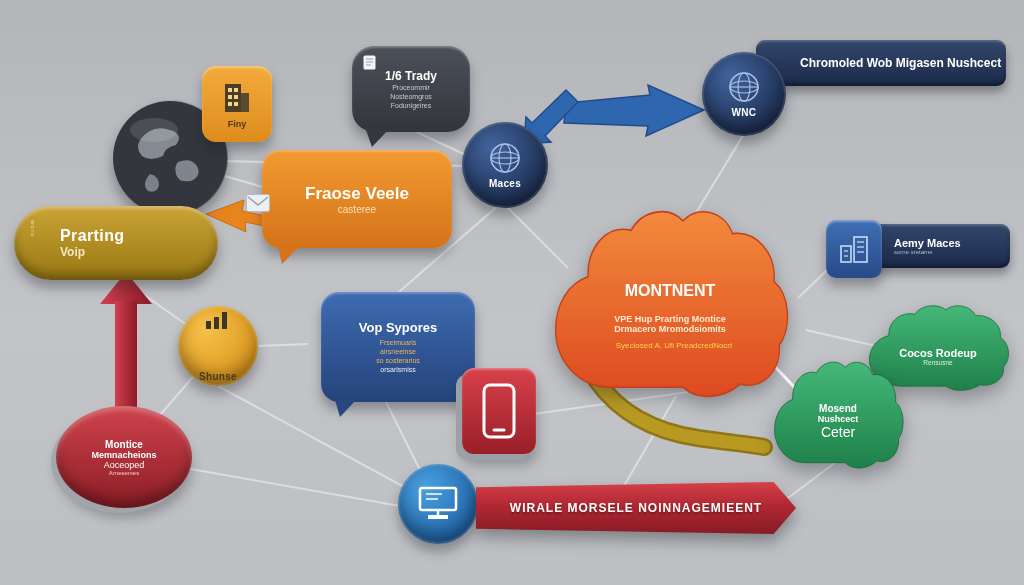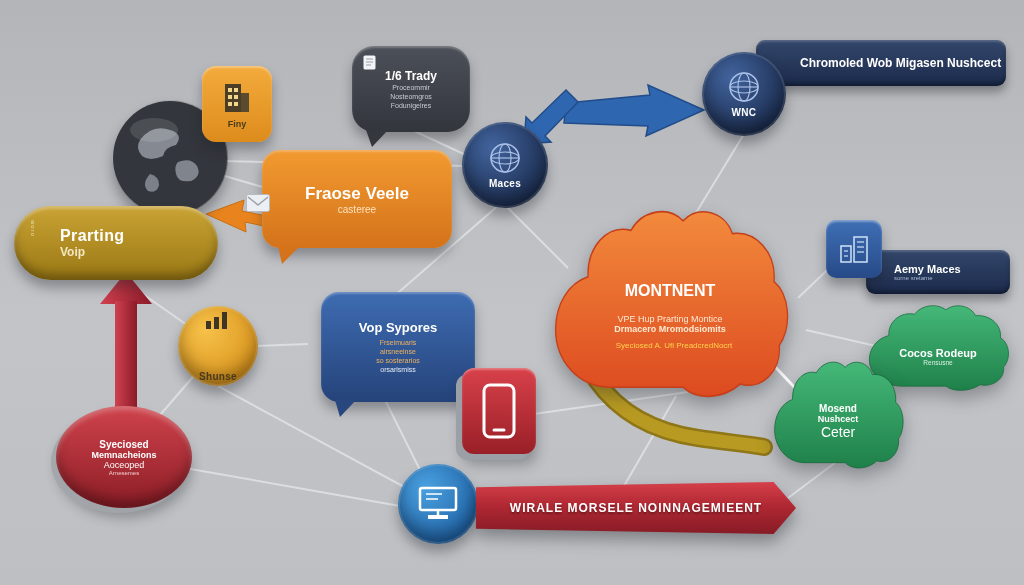--- a/index.html
+++ b/index.html
@@ -210,57 +210,57 @@
 
   <div class="node bubble blueb" style="left:321px;top:292px;width:154px;height:110px;">
     <span class="t1" style="font-size:13px;margin-bottom:3px;">Vop Sypores</span>
     <span class="small" style="color:#f2b35e;">Frseimuaris</span>
     <span class="small" style="color:#f2b35e;">airsneeinse</span>
     <span class="small" style="color:#f2b35e;">so sosterarios</span>
     <span class="small" style="color:#e8edf5;">orsarismiss</span>
   </div>
 
   <div class="node ellipse" style="left:56px;top:406px;width:136px;height:102px;">
-    <span style="font-size:10px;font-weight:bold;">Syeciosed</span>
+    <span style="font-size:10px;font-weight:bold;">Montice</span>
     <span style="font-size:9px;font-weight:bold;">Memnacheions</span>
     <span style="font-size:9px;">Aoceoped</span>
     <span style="font-size:6px;color:#f3cdd0;">Arnesemes</span>
   </div>
 
   <div class="node cloud" style="left:540px;top:208px;width:260px;height:192px;">
     <svg class="cloud-svg" viewBox="0 0 200 120" preserveAspectRatio="none">
       <defs>
           <linearGradient id="gcMain" x1="0" y1="0" x2="0" y2="1">
         <stop offset="0" stop-color="#f28a3c"></stop>
             <stop offset="1" stop-color="#dd4a20"></stop>
       </linearGradient>
         </defs>
       <path d="M54 112 C30 112 12 96 12 76 C12 60 22 47 37 43 C36 24 52 10 70 14 C78 2 98 -2 110 8 C122 -2 142 2 148 16 C166 14 182 28 180 46 C192 54 194 74 184 86 C186 102 170 114 154 110 C140 120 120 120 110 112 Z" fill="url(#gcMain)" stroke="#c43f1a" stroke-width="1"></path>
     </svg>
     <div class="cloud-text" style="padding-top:12px;">
       <span class="lbl" style="font-size:16px;font-weight:bold;margin-bottom:4px;">MONTNENT</span>
-      <span class="lbl" style="font-size:9px;font-weight:normal;color:#ffe9d2;margin-top:10px;">VPE Hup Prarting Montice</span>
+      <span class="lbl" style="font-size:9px;font-weight:bold;color:#ffe9d2;margin-top:10px;">VPE Hup Prarting Montice</span>
       <span class="lbl" style="font-size:9px;font-weight:bold;color:#ffe9d2;">Drmacero Mromodsiomits</span>
       <span class="lbl" style="font-size:8px;color:#ffd34d;margin-top:7px;padding-left:8px;">Syeciosed A. Ufi PreadcredNocrt</span>
     </div>
   </div>
 
   <div class="node chip blue" style="left:826px;top:220px;width:56px;height:58px;z-index:3;">
     <svg width="34" height="34" viewBox="0 0 34 34">
       <rect x="4" y="14" width="10" height="16" fill="none" stroke="#cfe2f8" stroke-width="1.5"></rect>
       <rect x="17" y="5" width="13" height="25" fill="none" stroke="#cfe2f8" stroke-width="1.5"></rect>
       <line x1="20" y1="10" x2="27" y2="10" stroke="#cfe2f8" stroke-width="1.2"></line>
       <line x1="20" y1="15" x2="27" y2="15" stroke="#cfe2f8" stroke-width="1.2"></line>
       <line x1="20" y1="20" x2="27" y2="20" stroke="#cfe2f8" stroke-width="1.2"></line>
       <line x1="7" y1="19" x2="11" y2="19" stroke="#cfe2f8" stroke-width="1.2"></line>
       <line x1="7" y1="24" x2="11" y2="24" stroke="#cfe2f8" stroke-width="1.2"></line>
     </svg>
   </div>
 
-  <div class="node banner" style="left:866px;top:224px;width:144px;height:44px;padding-left:28px;box-sizing:border-box;margin-top:26px;">
+  <div class="node banner" style="left:866px;top:224px;width:144px;height:44px;padding-left:28px;box-sizing:border-box;">
     <span style="font-size:11px;font-weight:bold;">Aemy Maces</span>
     <span style="font-size:6px;color:#aab8d0;">sorne sretarne</span>
   </div>
 
   <div class="node cloud" style="left:860px;top:304px;width:156px;height:88px;">
     <svg class="cloud-svg" viewBox="0 0 200 120" preserveAspectRatio="none">
       <defs>
           <linearGradient id="gcG1" x1="0" y1="0" x2="0" y2="1">
         <stop offset="0" stop-color="#45b878"></stop>
             <stop offset="1" stop-color="#1e8049"></stop>

